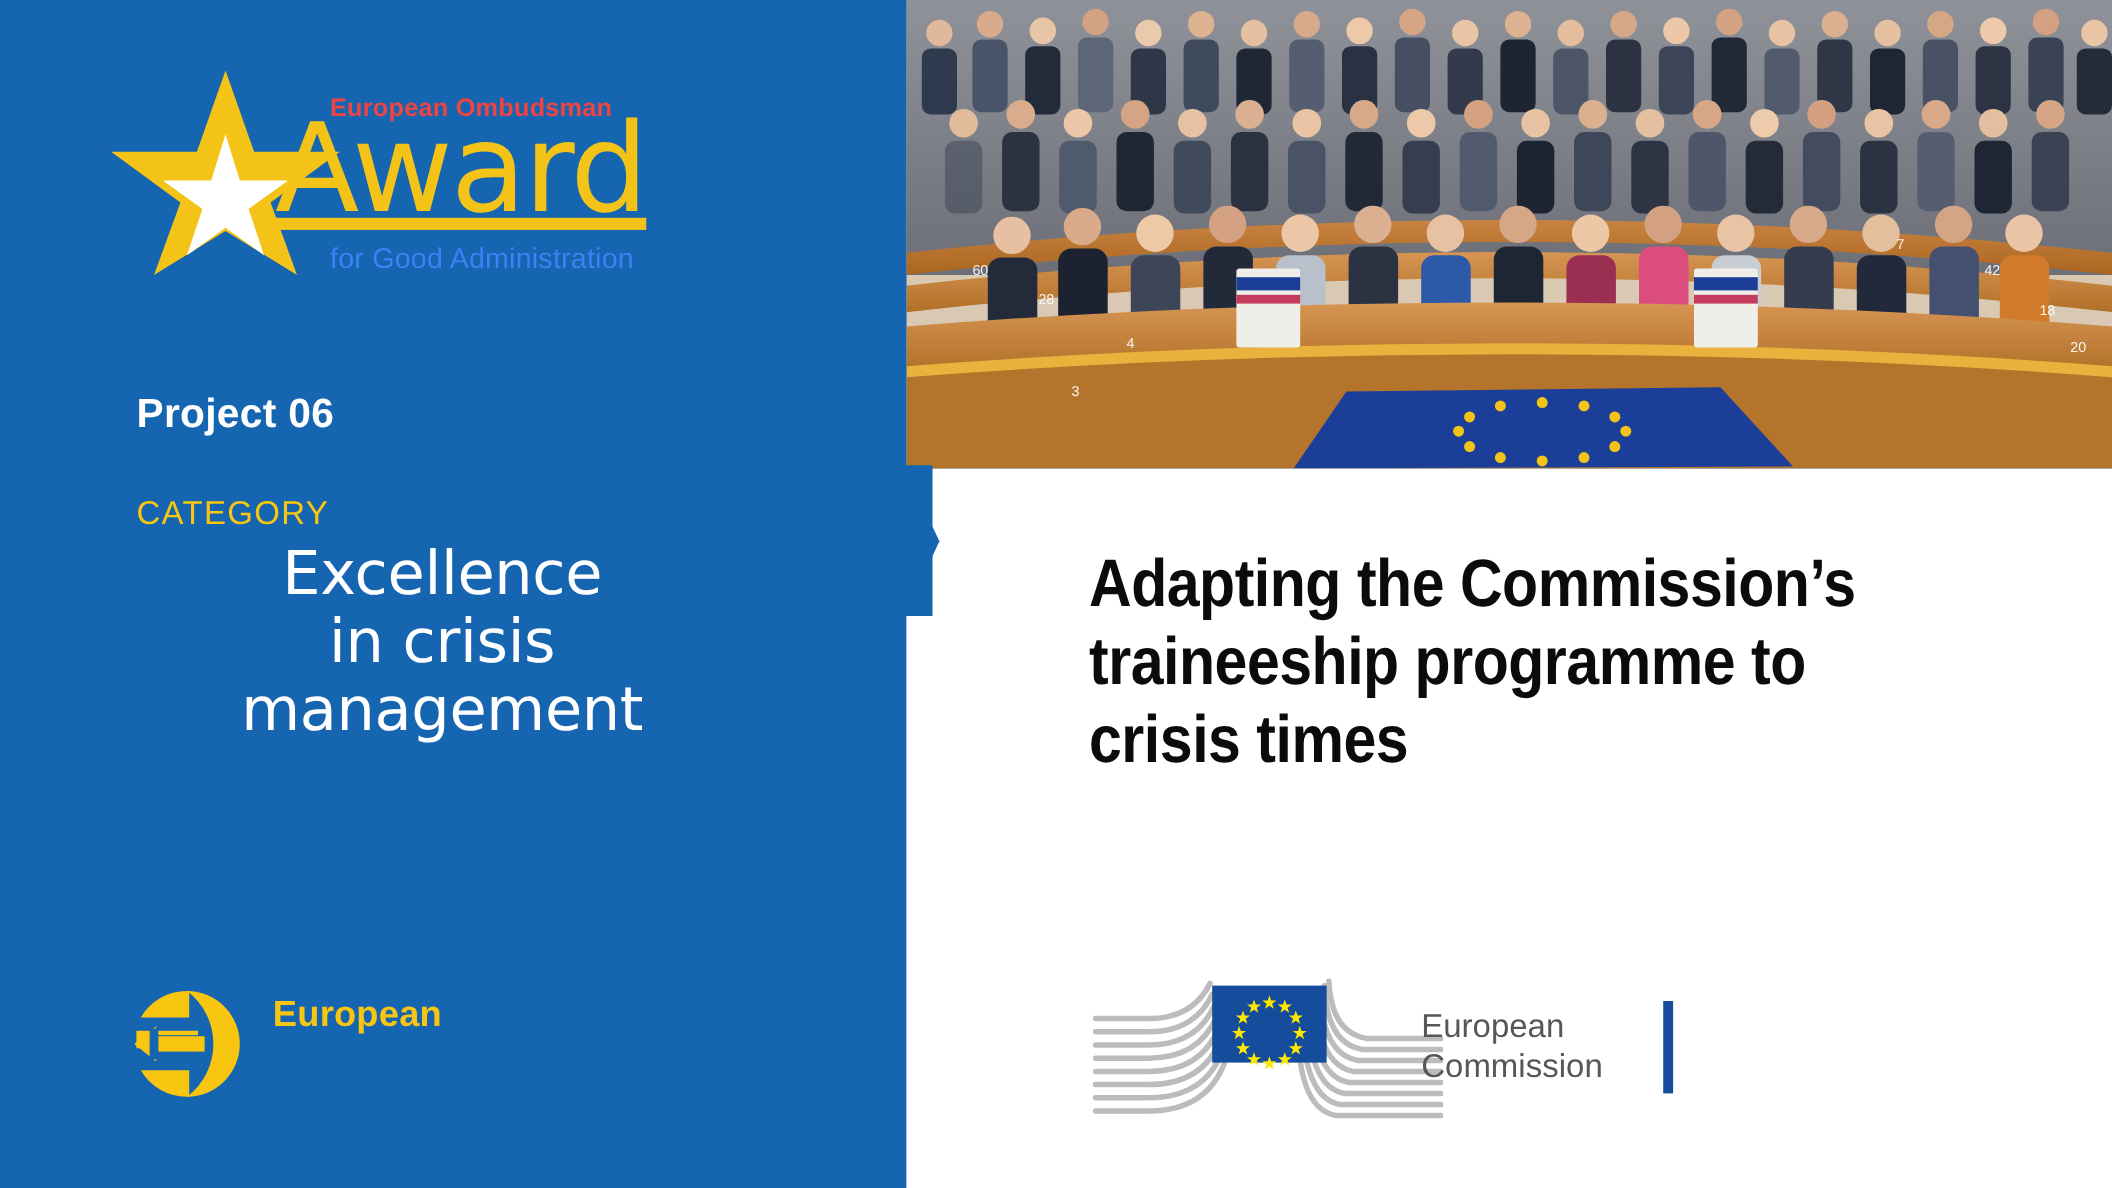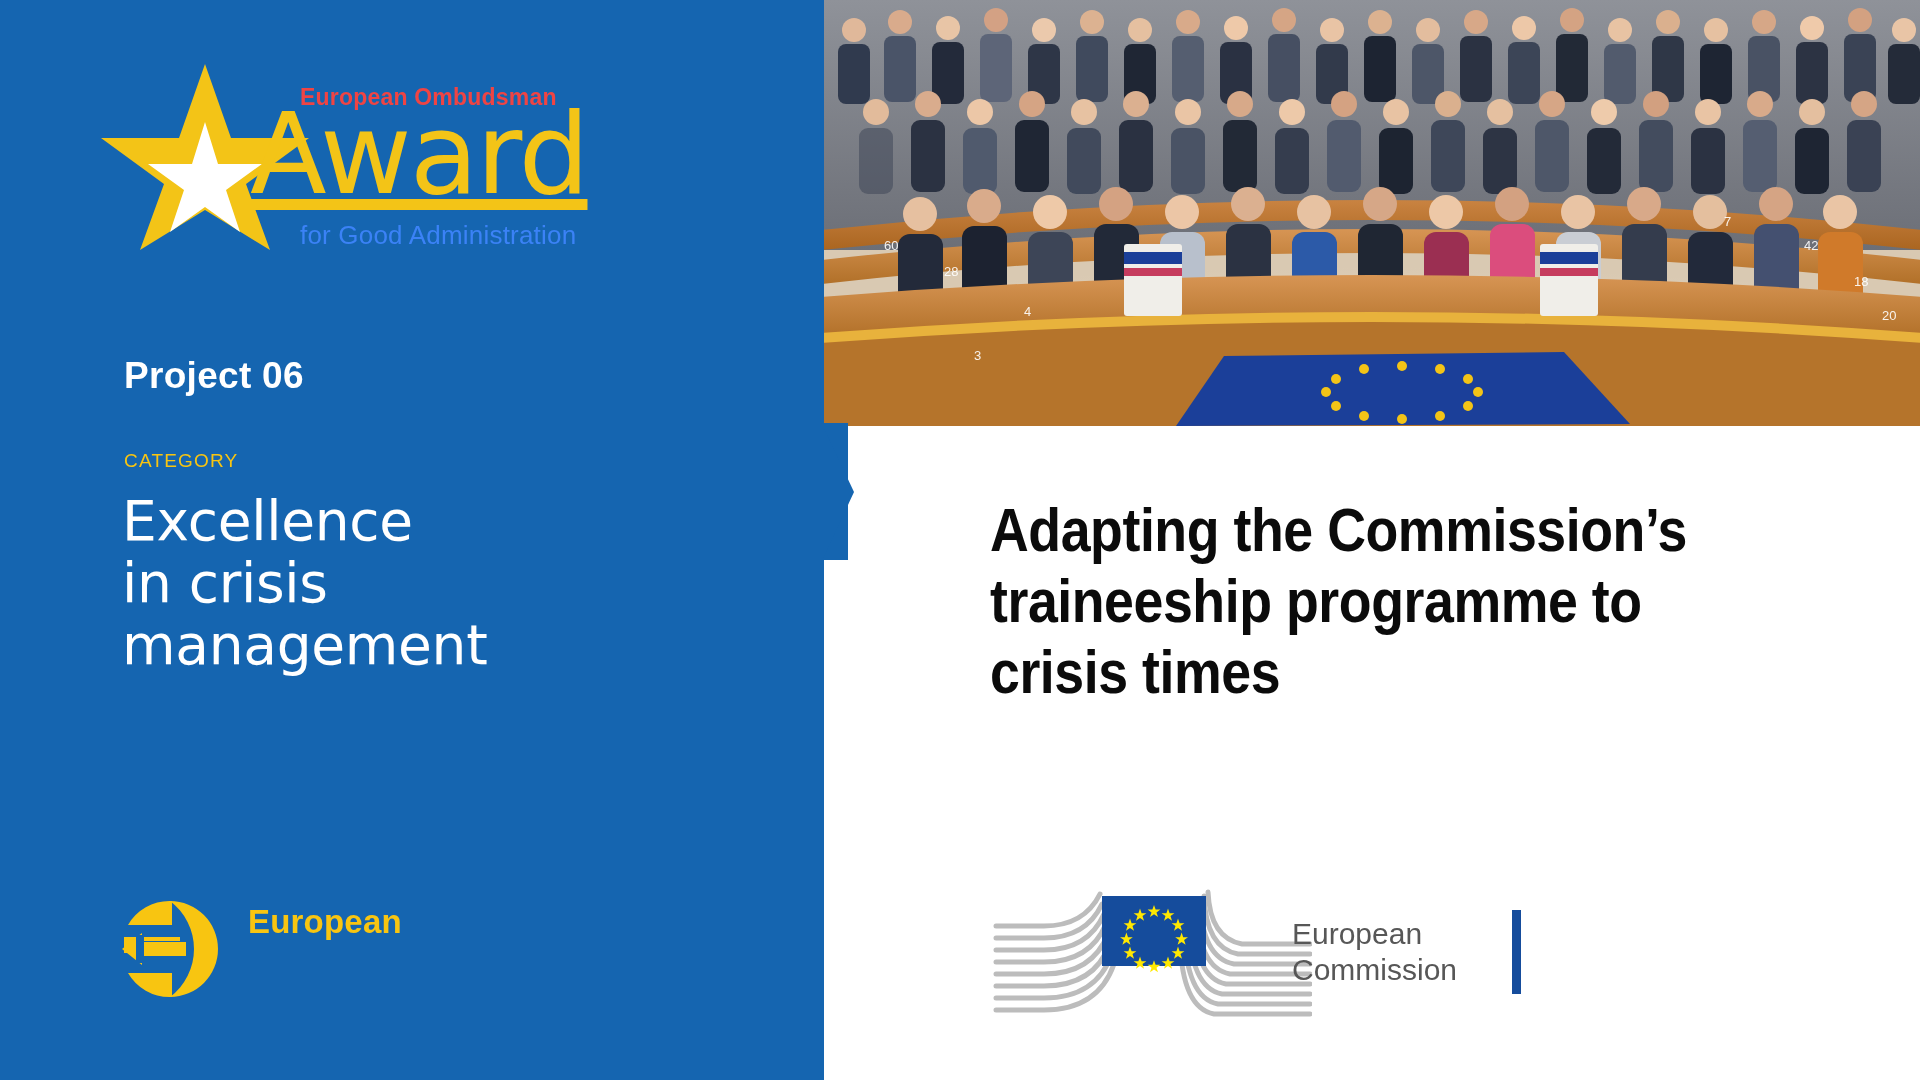--- a/index.html
+++ b/index.html
@@ -21,25 +21,25 @@
   .eo-small{position:absolute;left:200px;top:24px;font-size:23px;font-weight:bold;color:#ef4444;letter-spacing:.2px;
             font-family:"Liberation Sans",sans-serif;white-space:nowrap;}
   .award-word{position:absolute;left:150px;top:38px;font-size:112px;line-height:112px;font-weight:normal;color:#f3c417;
             font-family:"DejaVu Sans",sans-serif;letter-spacing:-2px;white-space:nowrap;text-decoration:underline;}
   .fga{position:absolute;left:200px;top:160px;font-size:26px;font-weight:normal;color:#3b82f6;
             font-family:"Liberation Sans",sans-serif;white-space:nowrap;letter-spacing:.2px;}
 
   
   .project{position:absolute;left:124px;top:355px;font-size:37px;font-weight:bold;color:#ffffff;
             letter-spacing:.3px;white-space:nowrap;}
-  .category-label{position:absolute;left:124px;top:450px;font-size:19px;font-weight:normal;color:#f8c511;
+  .category-label{position:absolute;left:124px;top:450px;font-size:30px;font-weight:normal;color:#f8c511;
             letter-spacing:1.2px;white-space:nowrap;}
   .category-title{position:absolute;left:122px;top:490px;width:560px;font-size:55px;line-height:62px;
             font-weight:normal;color:#ffffff;font-family:"DejaVu Sans",sans-serif;letter-spacing:-0.3px;}
-  .category-title div{white-space:nowrap;}
+  .category-title div{white-space:nowrap;text-align:center;}
 
   
   .eo-logo{position:absolute;left:120px;top:895px;width:430px;height:110px;}
   .eo-mark{position:absolute;left:0;top:4px;width:100px;height:100px;}
   .eo-name{position:absolute;left:128px;top:6px;font-size:33px;line-height:41px;font-weight:bold;color:#f8c511;
             font-family:"Liberation Sans",sans-serif;letter-spacing:.2px;}
   .eo-name div{white-space:nowrap;}
 
   
   .maintitle{position:absolute;left:990px;top:495px;width:870px;font-size:61px;line-height:71px;

